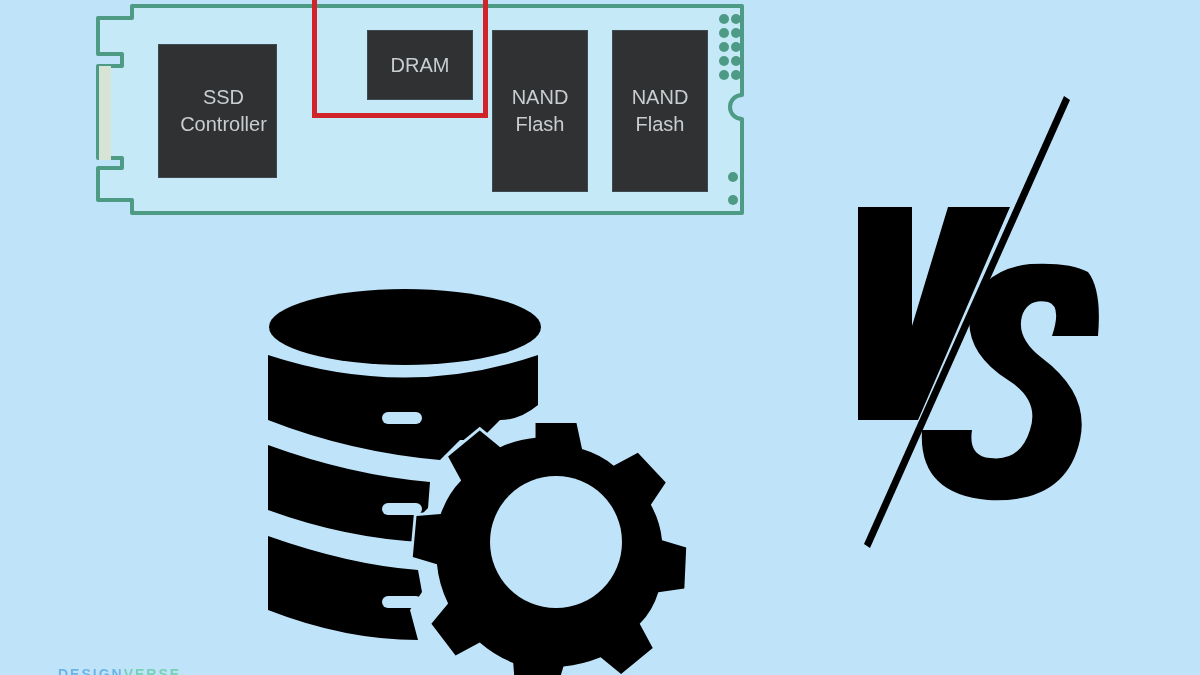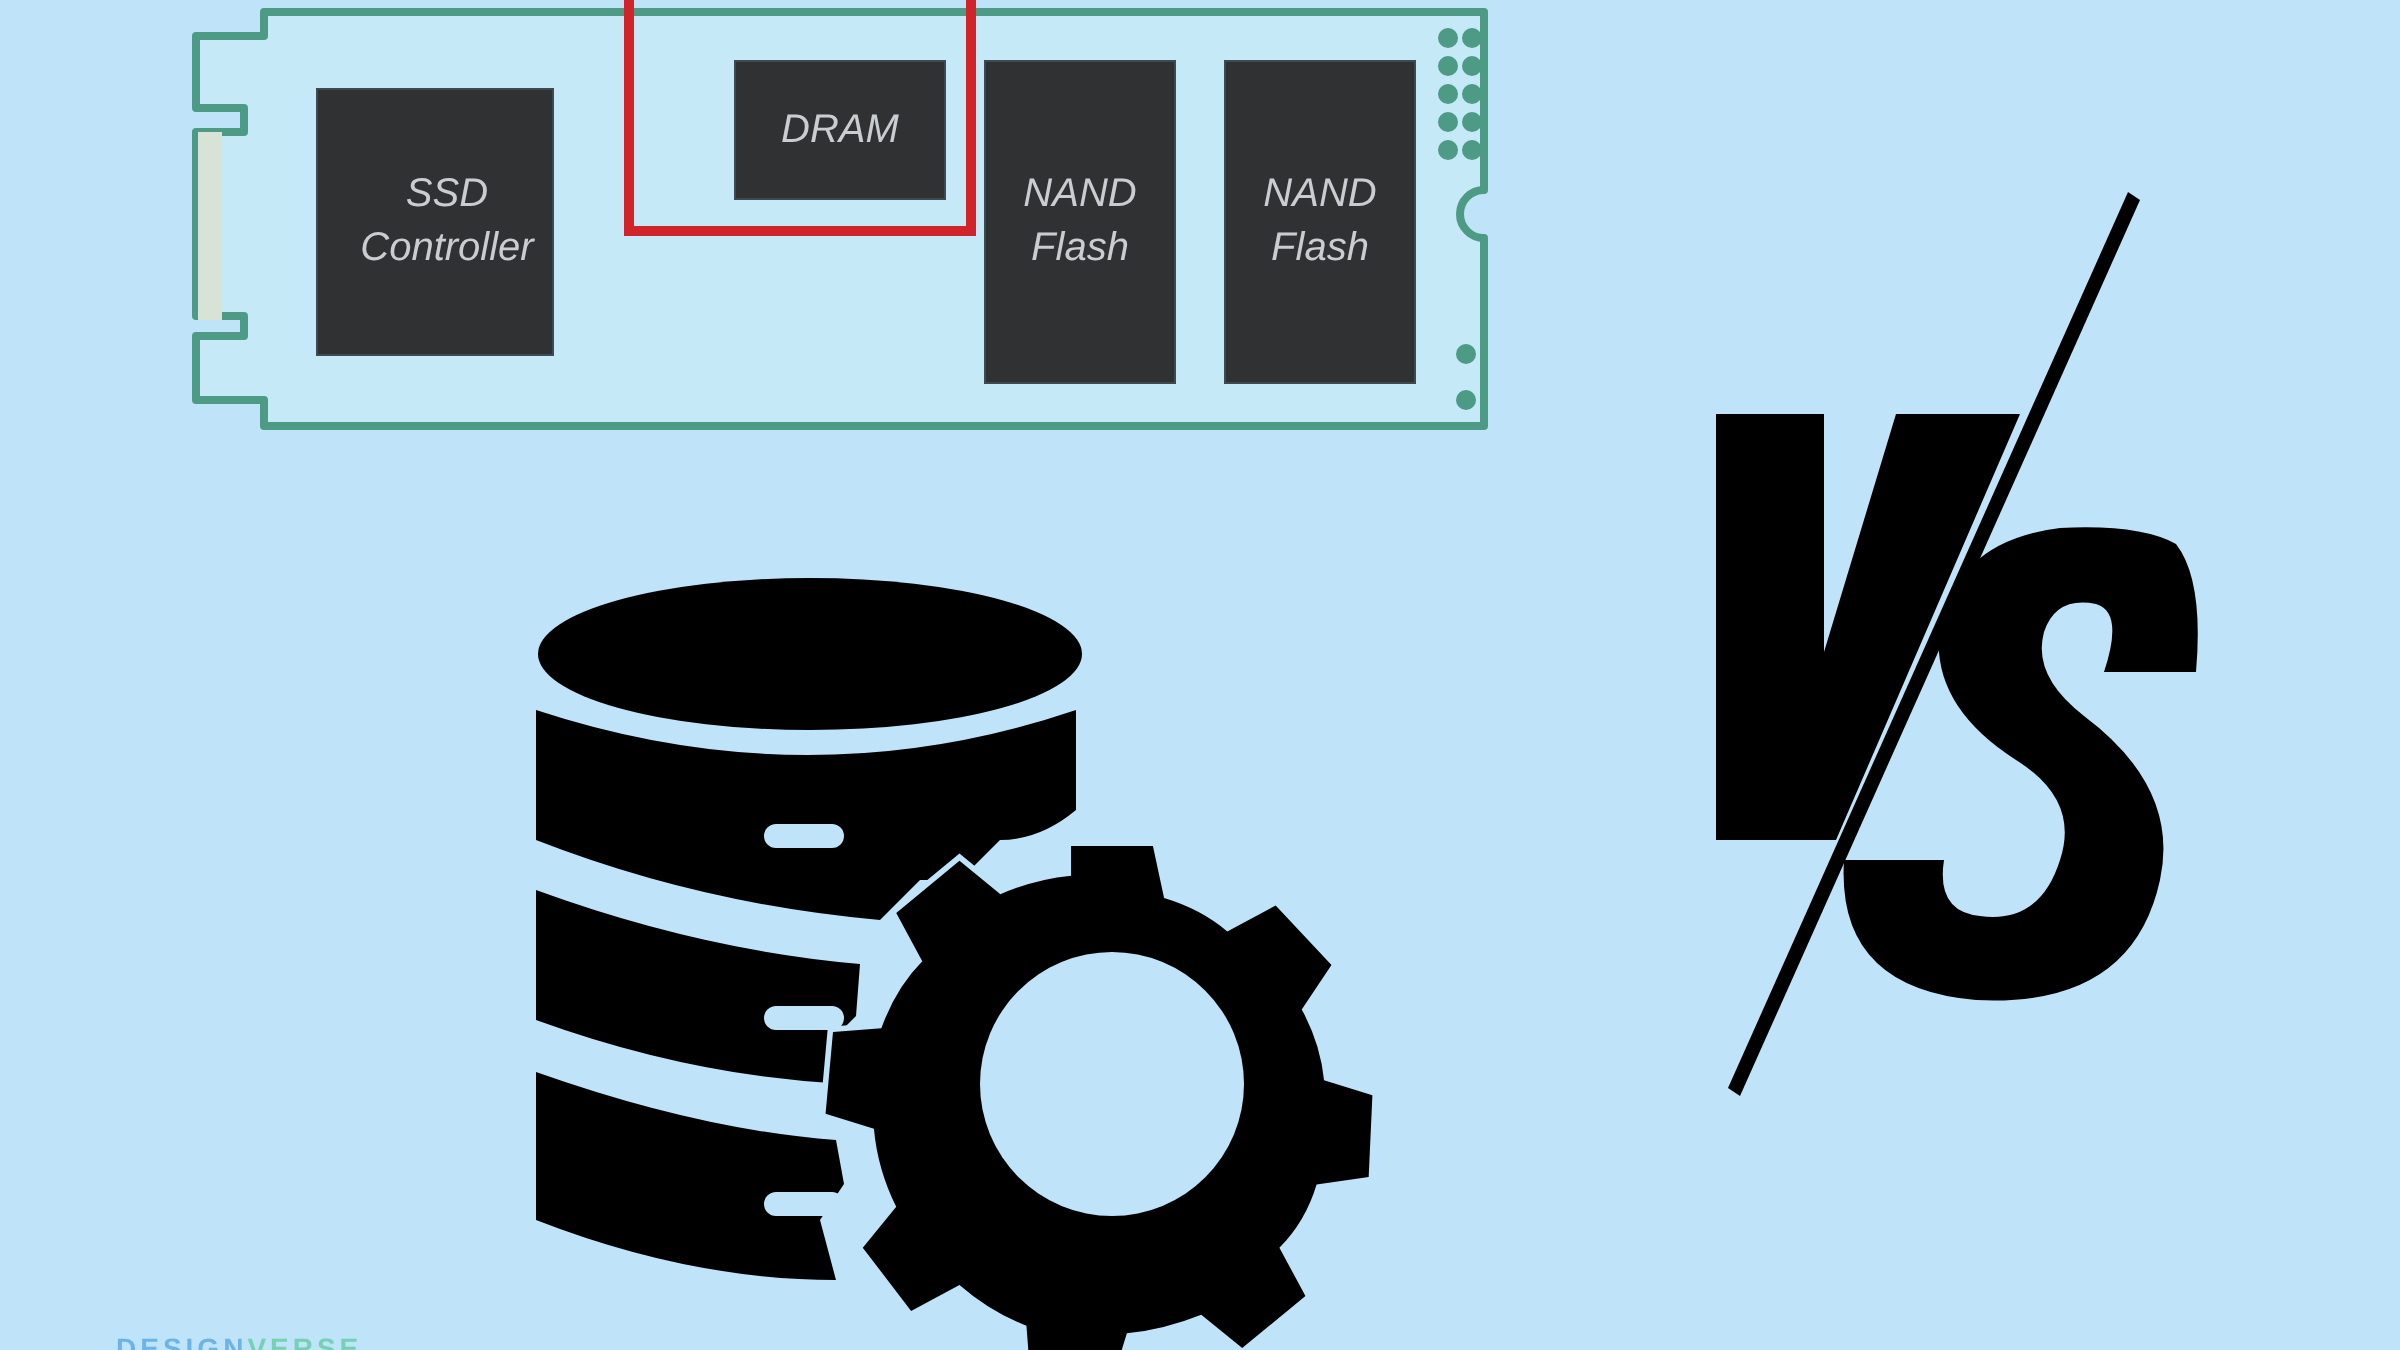--- a/index.html
+++ b/index.html
@@ -7,21 +7,21 @@
       width: 1200px; height: 675px; overflow: hidden; position: relative;
       background: #bfe3f9;
       font-family: "Liberation Sans", sans-serif;
     }
     .abs { position: absolute; }
     .board-svg { position: absolute; left: 0; top: 0; }
     .chip {
       position: absolute; background: #2f3133; color: #c9cdd0;
       display: flex; align-items: center; justify-content: center;
       text-align: center; font-size: 20px; line-height: 27px;
-      border: 1px solid #3e4a52; box-sizing: border-box; font-style: italic;
+      border: 1px solid #3e4a52; box-sizing: border-box;
     }
     .chip span { display: block; white-space: pre-line; }
     .highlight {
       position: absolute; border: 5px solid #d1232a; box-sizing: border-box;
     }
     .logo-text {
       position: absolute; left: 58px; top: 666px; font-size: 14px; font-weight: bold;
       letter-spacing: 2px; opacity: 0.55;
     }
   </style>

